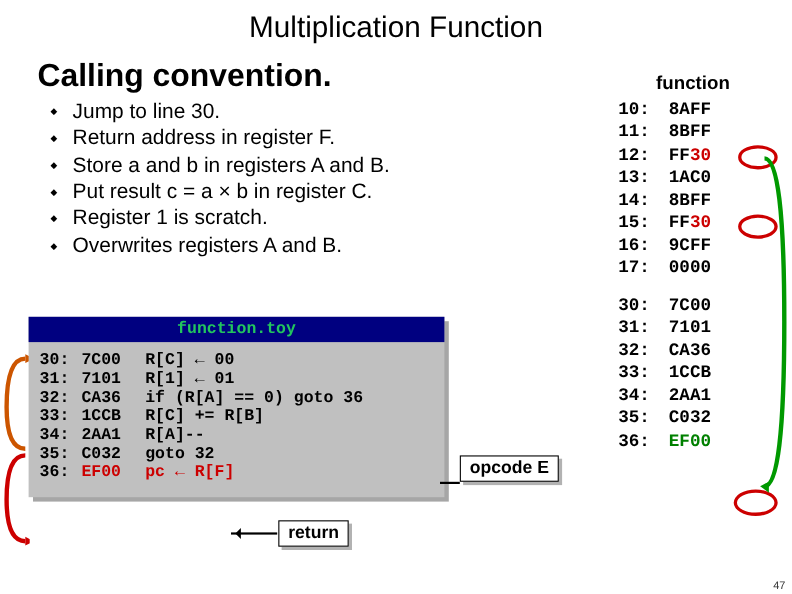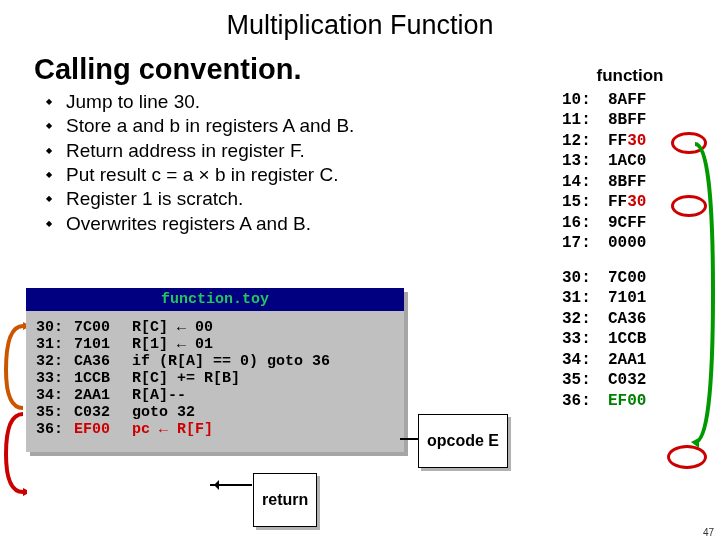--- a/index.html
+++ b/index.html
@@ -62,21 +62,21 @@
   .toyrow .addr { width: 38px; font-weight: bold; }
   .toyrow .hex  { width: 58px; font-weight: bold; }
   .toyrow .asm  { font-weight: bold; }
   .return-box, .opcode-box {
     position: absolute;
     background: #fff;
     border: 1px solid #000;
     box-shadow: 3px 3px 0 rgba(0,0,0,0.3);
     font-family: "Comic Sans MS", cursive, sans-serif;
     font-size: 16px;
-    padding: 17px 8px;
+    padding: 2px 8px;
     line-height: 1.1;
     text-align: left;
     font-weight: bold;
   }
   .return-box { left: 253px; top: 473px; }
   .opcode-box { left: 418px; top: 414px; }
   .arrow-return {
     position: absolute;
     left: 210px; top: 484px;
     width: 42px; height: 2px;
@@ -150,22 +150,22 @@
 </style>
 </head>
 <body>
 
 <h1 class="slide-title">Multiplication Function</h1>
 
 <h2 class="section-title">Calling convention.</h2>
 
 <ul class="bullets">
   <li>Jump to line 30.</li>
+  <li>Return address in register F.</li>
   <li>Store a and b in registers A and B.</li>
-  <li>Return address in register F.</li>
   <li>Put result c = a × b in register C.</li>
   <li>Register 1 is scratch.</li>
   <li>Overwrites registers A and B.</li>
 </ul>
 
 <svg class="side-arrows" viewBox="0 0 24 178">
   <path d="M20 6 Q3 6 3 50 Q3 88 20 88" stroke="#cc5500" stroke-width="4" fill="none"></path>
   <path d="M20 94 Q3 94 3 134 Q3 172 20 172" stroke="#cc0000" stroke-width="4" fill="none"></path>
   <polygon points="20,2 20,10 28,6" fill="#cc5500"></polygon>
   <polygon points="20,168 20,176 28,172" fill="#cc0000"></polygon>

